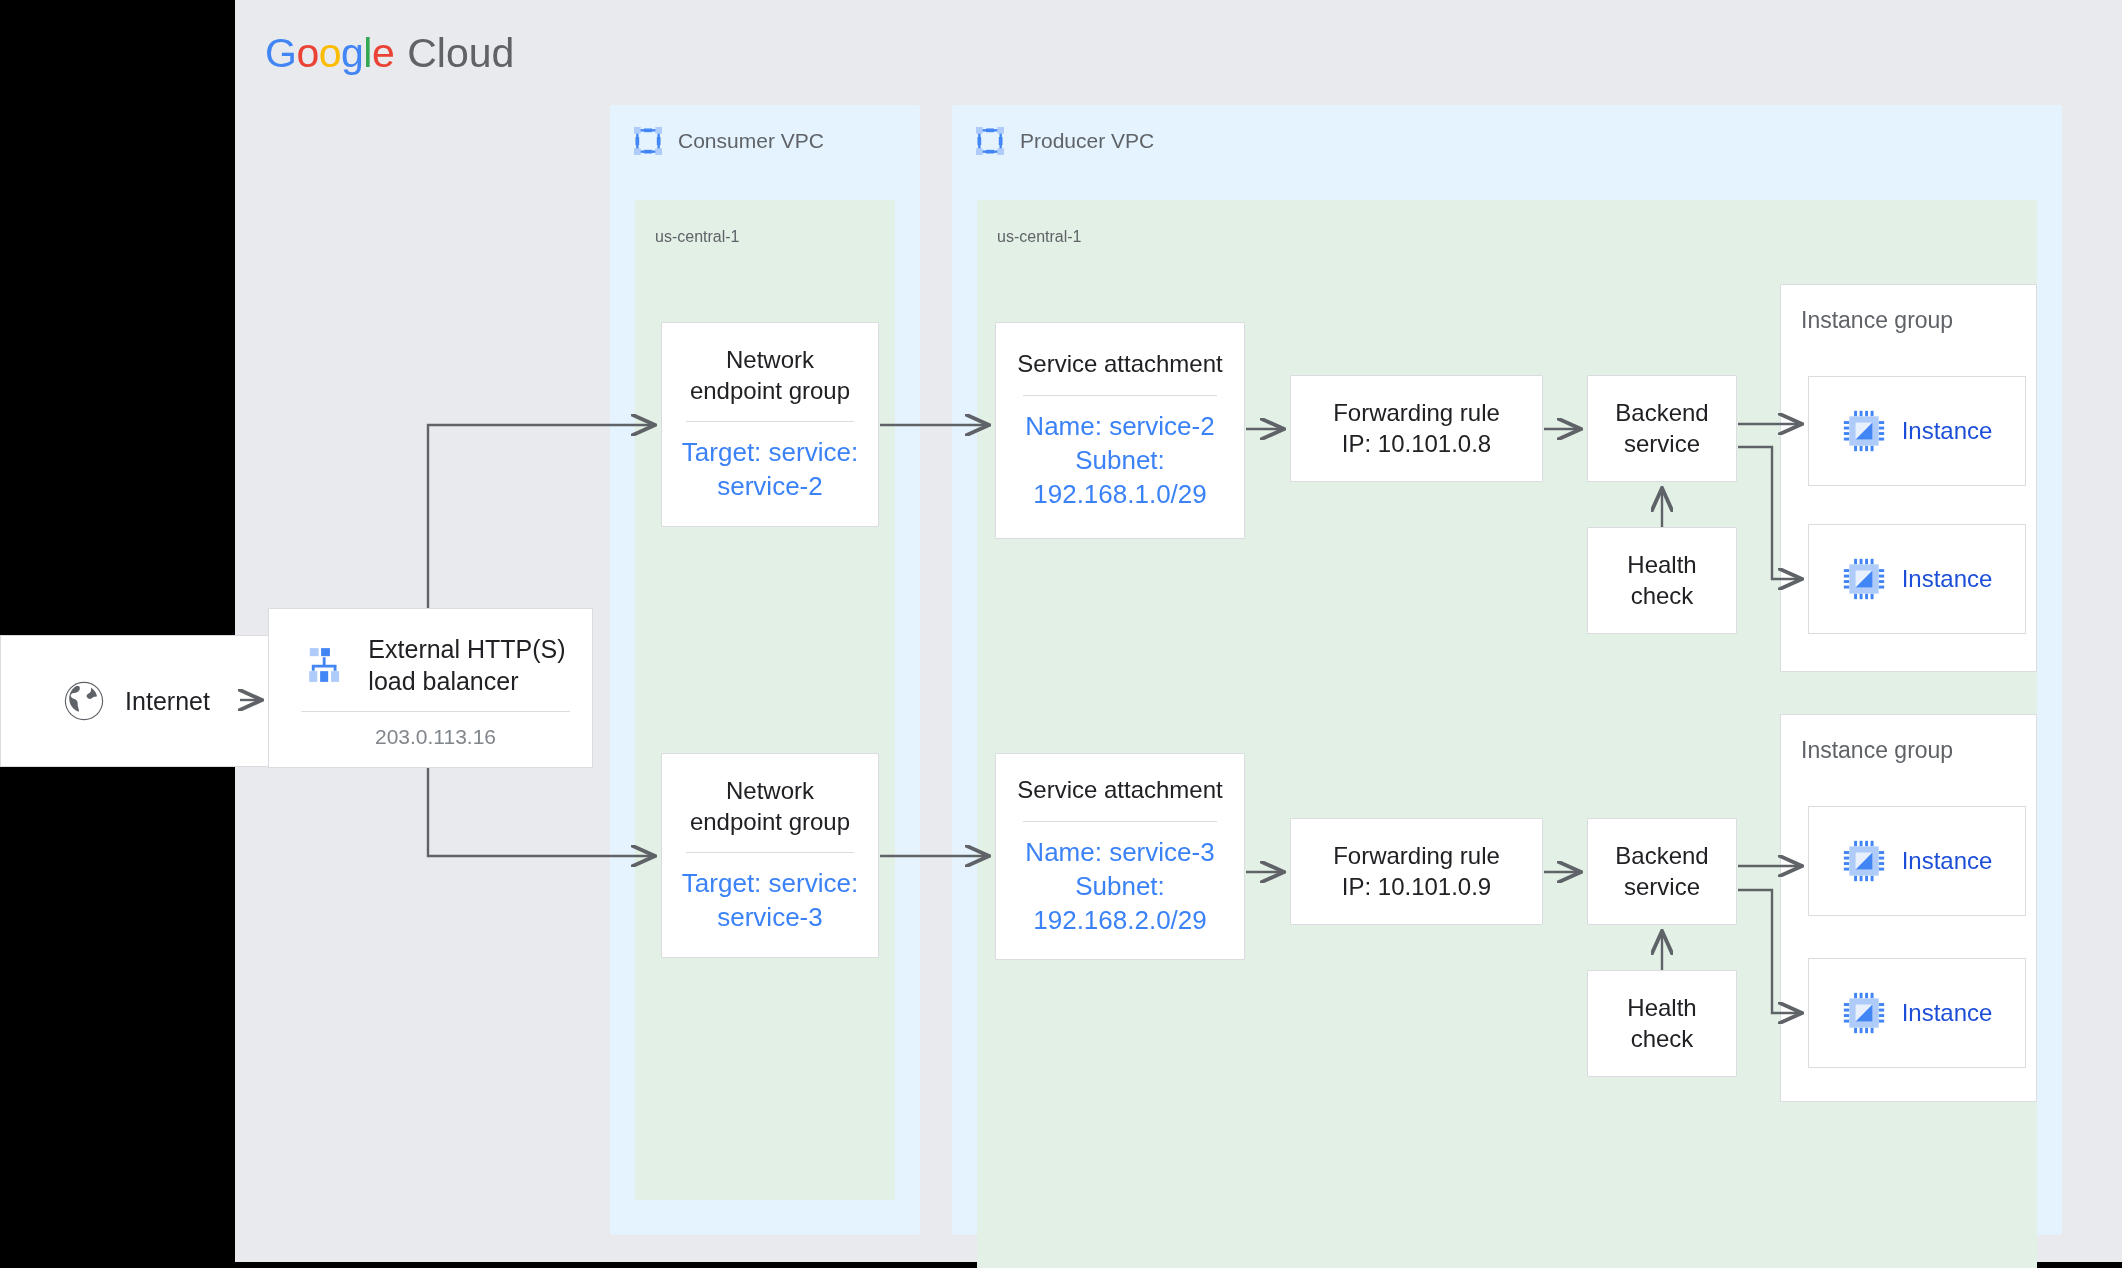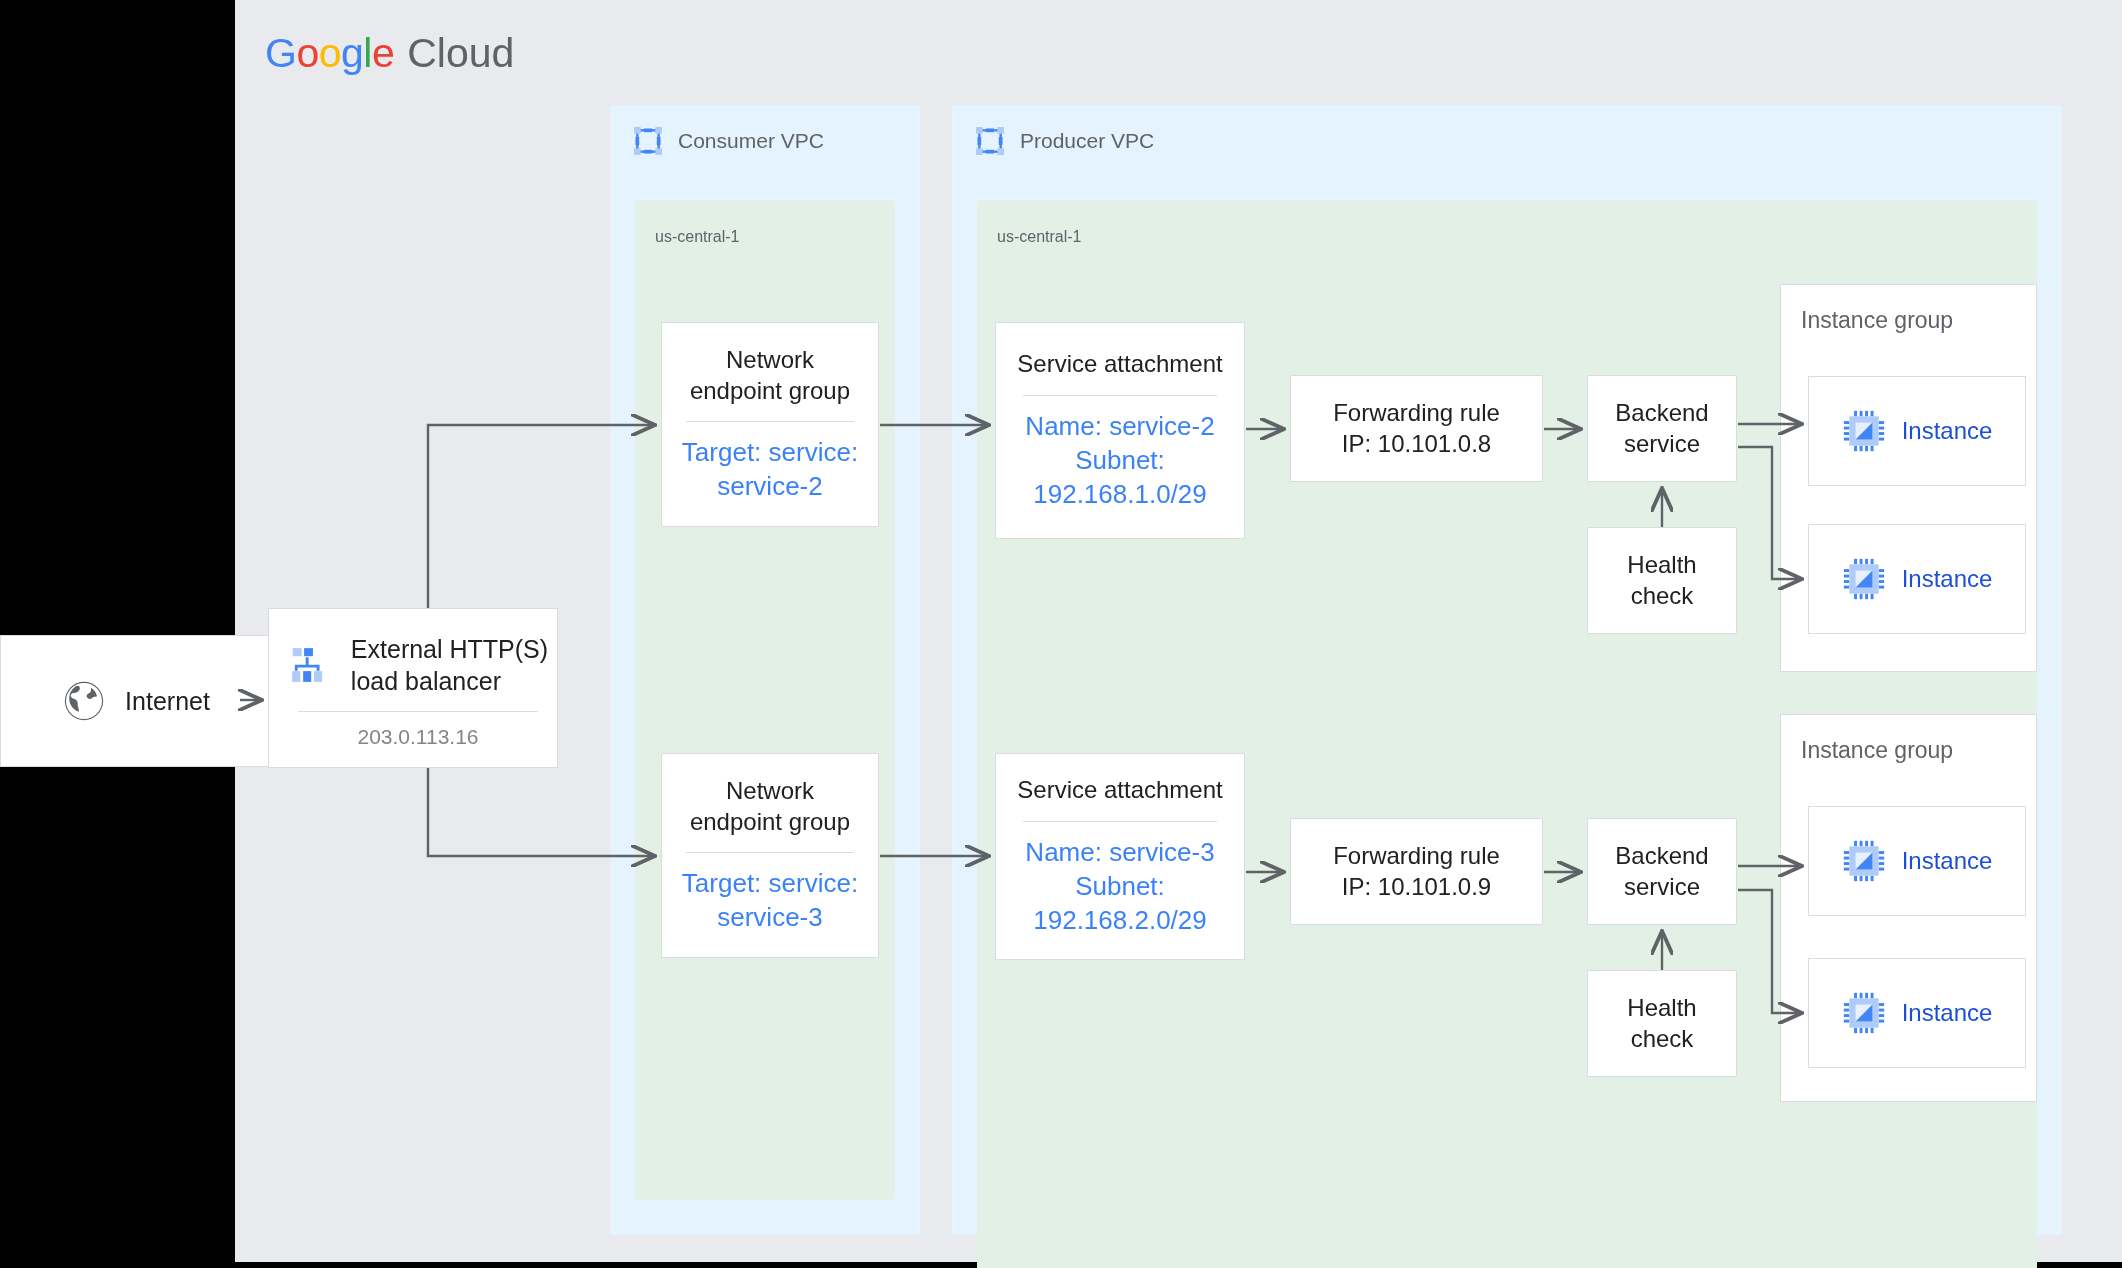--- a/index.html
+++ b/index.html
@@ -66,21 +66,21 @@
   
   .internet-node {
     position: absolute; left: 0; top: 635px; width: 271px; height: 132px;
     background: #fff; border: 1px solid #dadce0;
     display: flex; align-items: center; justify-content: center; gap: 18px;
   }
   .internet-label { font-size: 25px; color: #202124; }
 
   
   .lb-node {
-    position: absolute; left: 268px; top: 608px; width: 290px; height: 160px;
+    position: absolute; left: 268px; top: 608px; width: 325px; height: 160px;
     background: #fff; border: 1px solid #dadce0;
     display: flex; flex-direction: column; align-items: center; padding-top: 24px; padding-left: 10px;
   }
   .lb-top { display: flex; align-items: center; gap: 17px; }
   .lb-title { font-size: 25px; color: #202124; line-height: 1.28; }
   .lb-div { width: 86%; height: 1px; background: #dadce0; margin: 14px 0 13px; }
   .lb-ip { font-size: 21px; color: #80868b; }
 
   
   .igroup {

